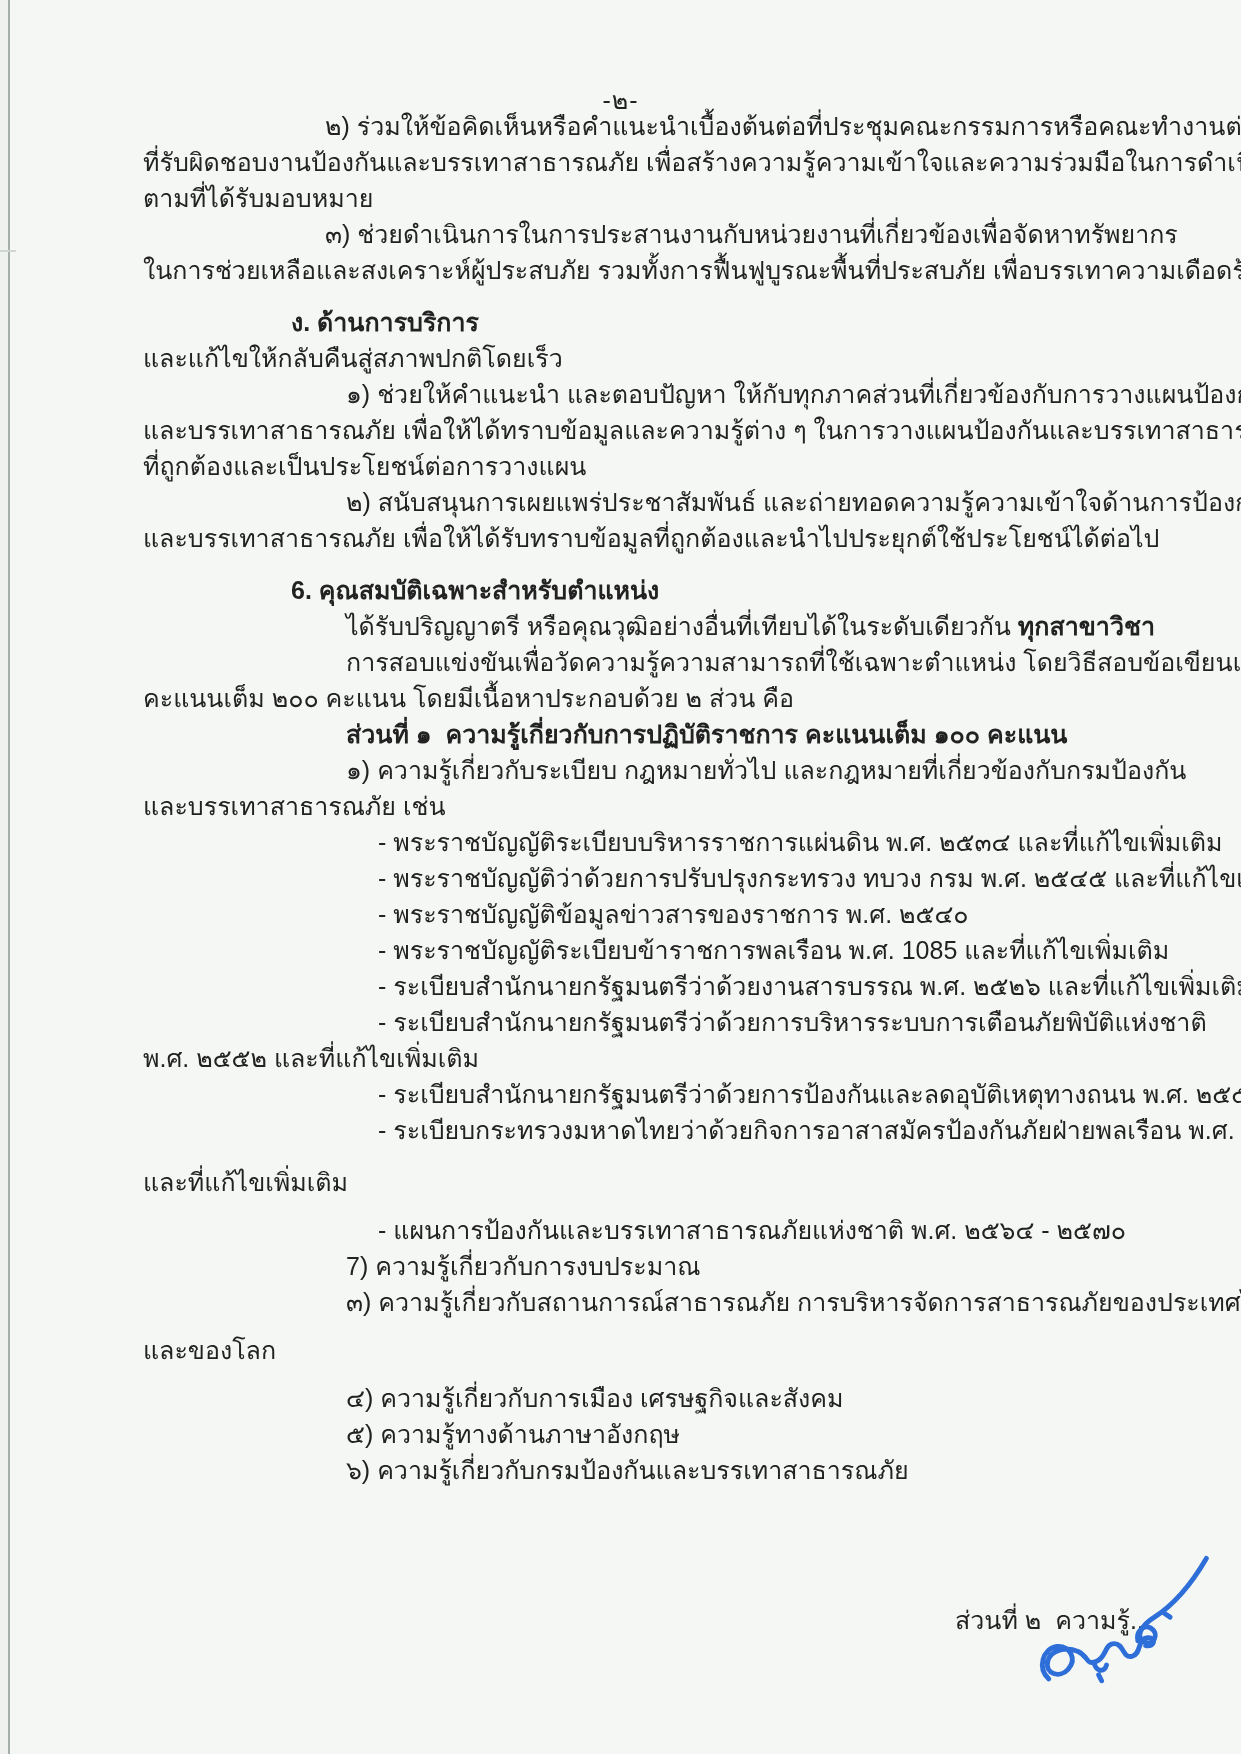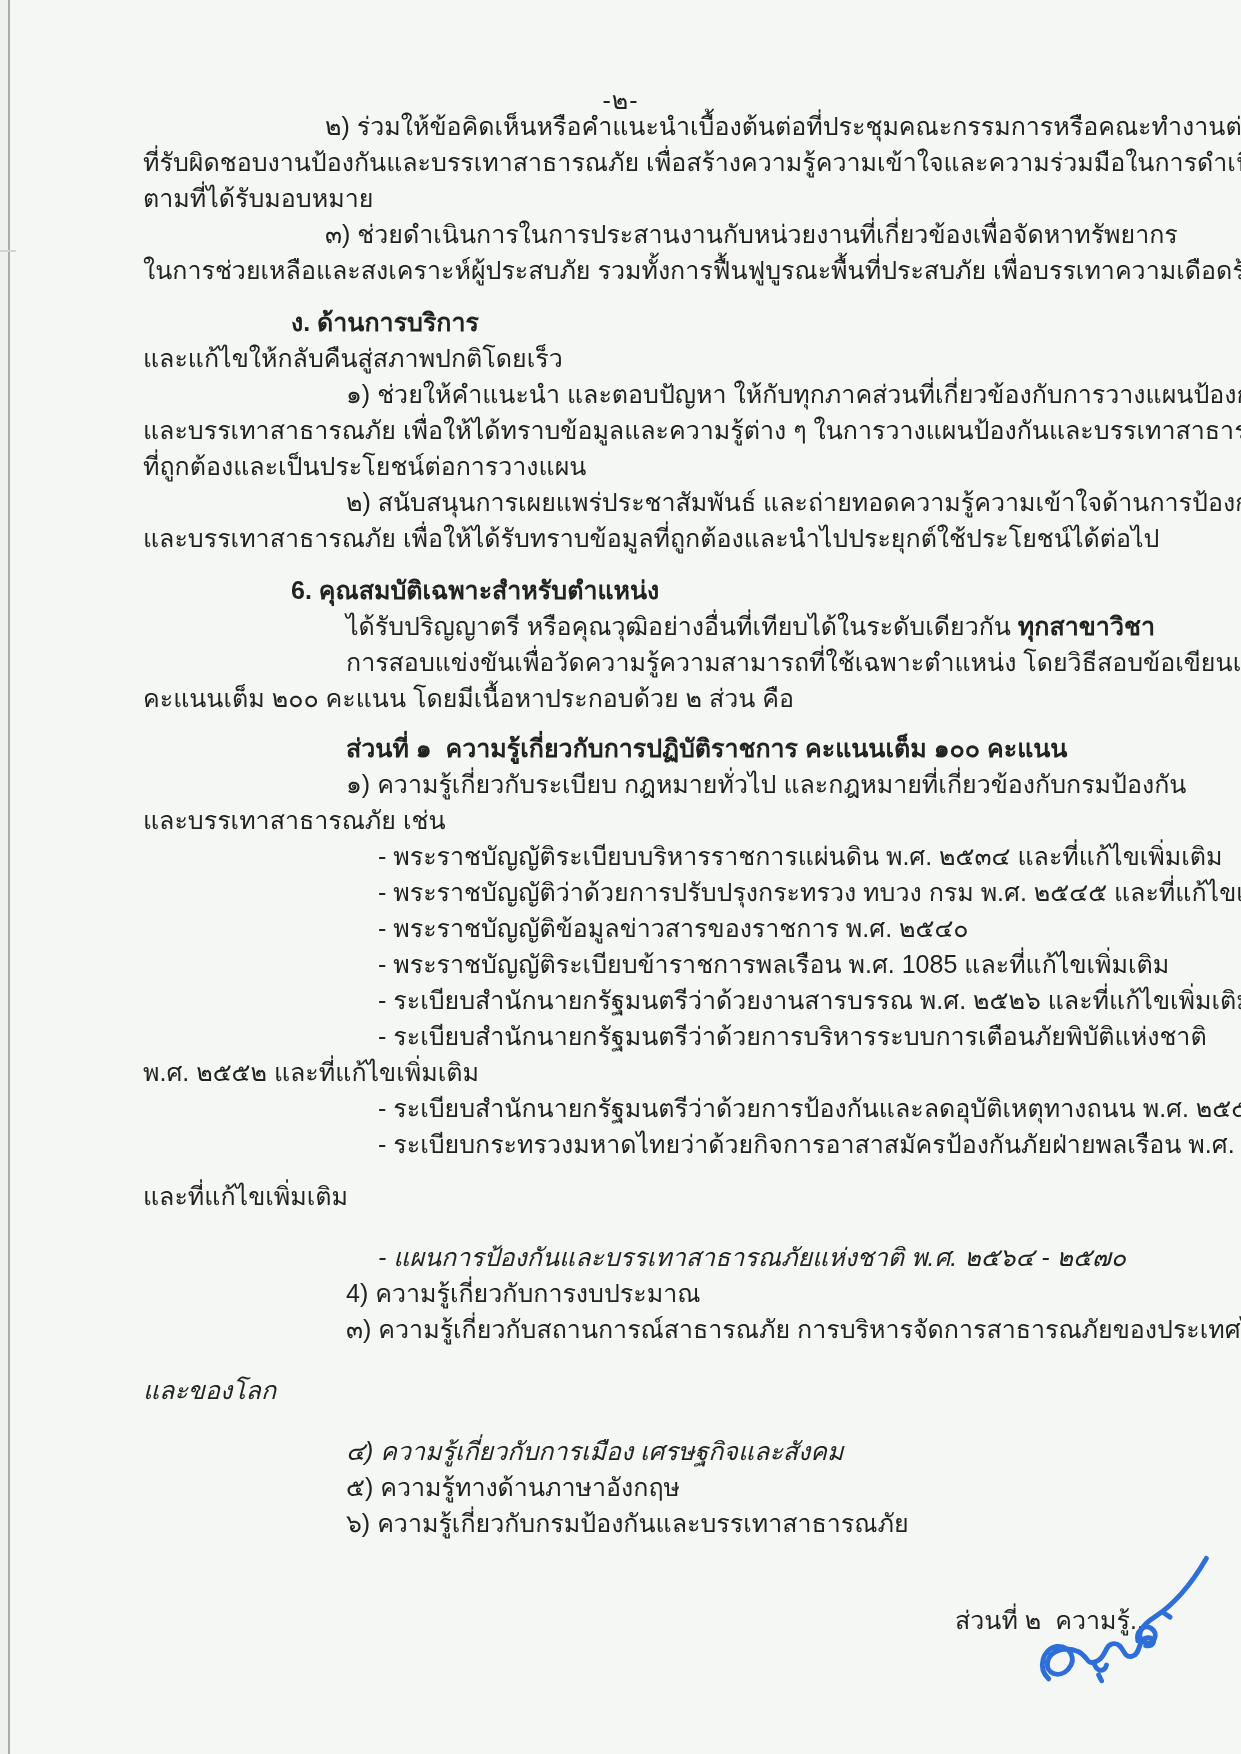--- a/index.html
+++ b/index.html
@@ -33,22 +33,22 @@
   .ln{
     height:36px;line-height:36px;white-space:nowrap;
   }
   .b, .head.ln, .bold{font-weight:bold;}
   .par1{padding-left:182px;}
   .par {padding-left:203px;}
   .head{padding-left:148px;font-weight:bold;}
   .dash{padding-left:235px;}
   .flush{padding-left:0;}
   .g16{margin-top:16px;}
-  .g14{margin-top:14px;}
-  .g12{margin-top:25px;font-style:italic;}
+  .g14{}
+  .g12{margin-top:12px;}
 
   .footer-note{
     position:absolute;left:955px;top:1600px;
     font-size:25px;white-space:nowrap;
   }
   .signature{
     position:absolute;left:1036px;top:1548px;
     width:186px;height:152px;
   }
   .signature path{
@@ -94,21 +94,21 @@
     <div class="ln dash">- พระราชบัญญัติว่าด้วยการปรับปรุงกระทรวง ทบวง กรม พ.ศ. ๒๕๔๕ และที่แก้ไขเพิ่มเติม</div>
     <div class="ln dash">- พระราชบัญญัติข้อมูลข่าวสารของราชการ พ.ศ. ๒๕๔๐</div>
     <div class="ln dash">- พระราชบัญญัติระเบียบข้าราชการพลเรือน พ.ศ. 1085 และที่แก้ไขเพิ่มเติม</div>
     <div class="ln dash">- ระเบียบสำนักนายกรัฐมนตรีว่าด้วยงานสารบรรณ พ.ศ. ๒๕๒๖ และที่แก้ไขเพิ่มเติม</div>
     <div class="ln dash">- ระเบียบสำนักนายกรัฐมนตรีว่าด้วยการบริหารระบบการเตือนภัยพิบัติแห่งชาติ</div>
     <div class="ln flush">พ.ศ. ๒๕๕๒ และที่แก้ไขเพิ่มเติม</div>
     <div class="ln dash">- ระเบียบสำนักนายกรัฐมนตรีว่าด้วยการป้องกันและลดอุบัติเหตุทางถนน พ.ศ. ๒๕๕๔</div>
     <div class="ln dash">- ระเบียบกระทรวงมหาดไทยว่าด้วยกิจการอาสาสมัครป้องกันภัยฝ่ายพลเรือน พ.ศ. ๒๕๕๓</div>
     <div class="ln flush g16">และที่แก้ไขเพิ่มเติม</div>
     <div class="ln dash g12">- แผนการป้องกันและบรรเทาสาธารณภัยแห่งชาติ พ.ศ. ๒๕๖๔ - ๒๕๗๐</div>
-    <div class="ln par">4) ความรู้เกี่ยวกับการงบประมาณ</div>
+    <div class="ln par">7) ความรู้เกี่ยวกับการงบประมาณ</div>
     <div class="ln par">๓) ความรู้เกี่ยวกับสถานการณ์สาธารณภัย การบริหารจัดการสาธารณภัยของประเทศไทย</div>
     <div class="ln flush g12">และของโลก</div>
     <div class="ln par g12">๔) ความรู้เกี่ยวกับการเมือง เศรษฐกิจและสังคม</div>
     <div class="ln par">๕) ความรู้ทางด้านภาษาอังกฤษ</div>
     <div class="ln par">๖) ความรู้เกี่ยวกับกรมป้องกันและบรรเทาสาธารณภัย</div>
   </div>
 
   <div class="footer-note">ส่วนที่ ๒&nbsp; ความรู้...</div>
 
   <svg class="signature" viewBox="0 0 190 150" xmlns="http://www.w3.org/2000/svg" aria-hidden="true">

